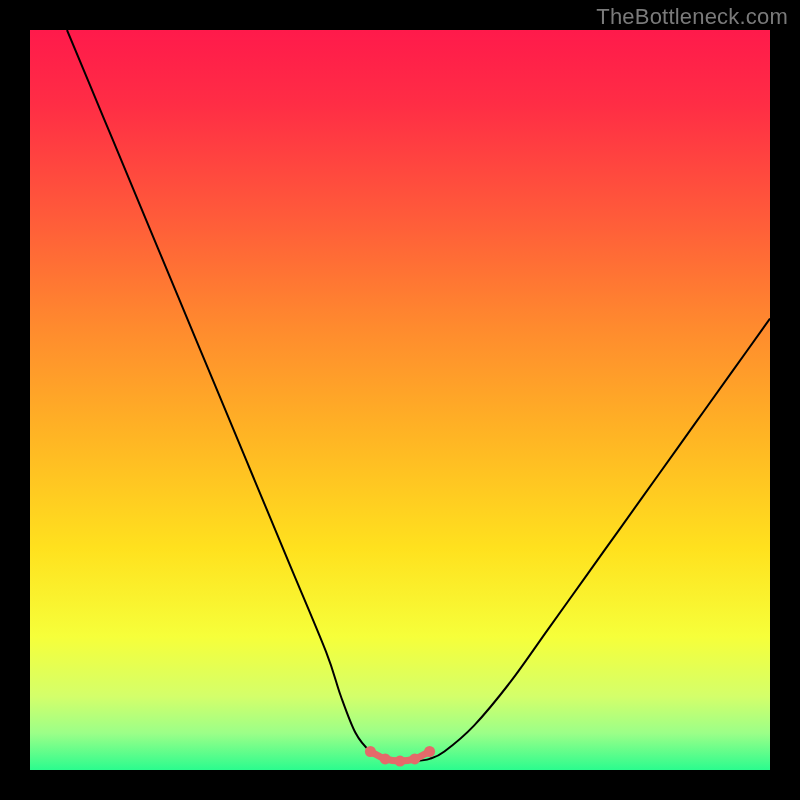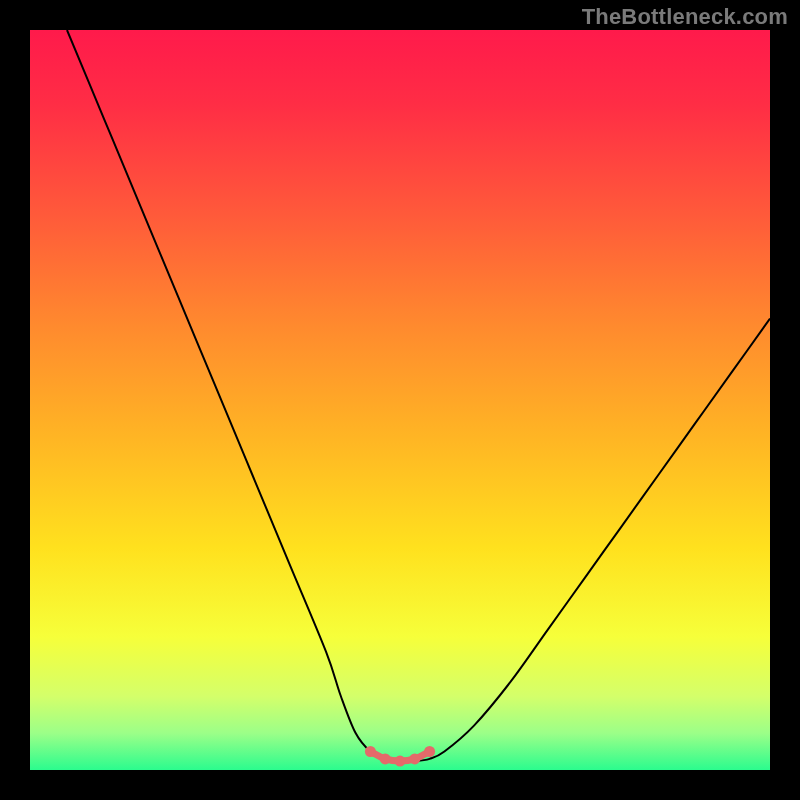--- a/index.html
+++ b/index.html
@@ -16,21 +16,21 @@
     width: 800px;
     height: 800px;
     background: #000;
   }
   .watermark {
     position: absolute;
     top: 4px;
     right: 12px;
     color: #7a7a7a;
     font-size: 22px;
-    font-weight: 700;
+    font-weight: 400;
     letter-spacing: 0.2px;
     z-index: 10;
   }
   .plot {
     position: absolute;
     left: 30px;
     top: 30px;
     width: 740px;
     height: 740px;
     overflow: hidden;

